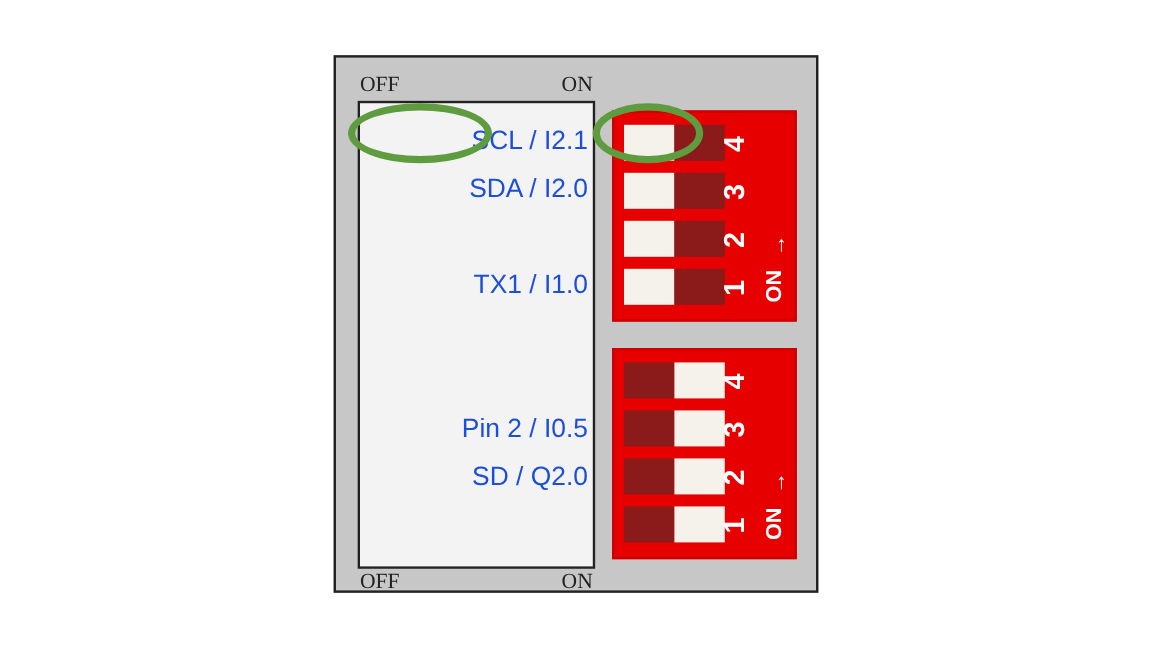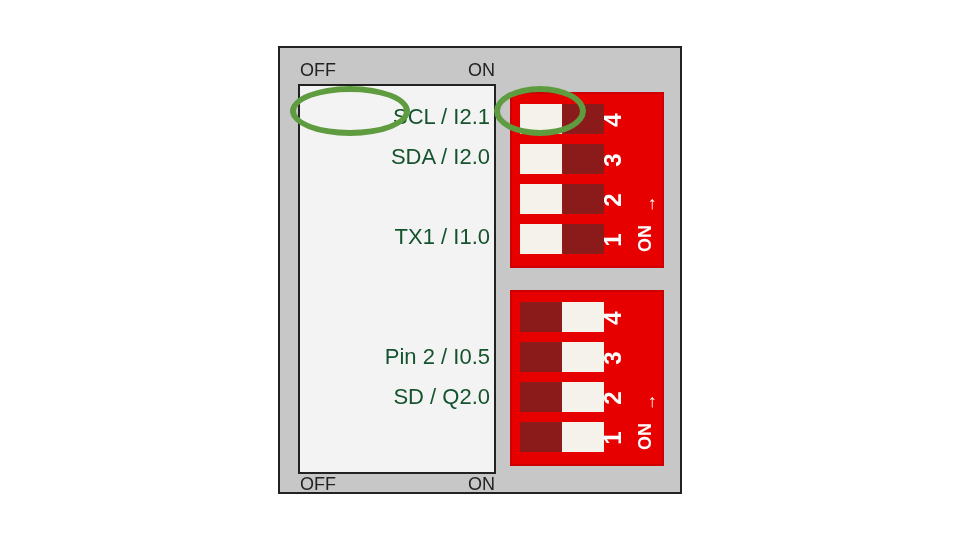--- a/index.html
+++ b/index.html
@@ -25,31 +25,32 @@
     top: 36px;
     width: 198px;
     height: 390px;
     background: #f3f3f3;
     border: 2px solid #222;
   }
   .off-top, .on-top, .off-bot, .on-bot {
     position: absolute;
     font-size: 18px;
     color: #222;
+    font-family: Liberation Serif, serif;
   }
   .off-top { left: 20px; top: 12px; }
   .on-top  { left: 188px; top: 12px; }
   .off-bot { left: 20px; top: 426px; }
   .on-bot  { left: 188px; top: 426px; }
   .line {
     position: absolute;
     width: 198px;
     text-align: right;
     font-size: 22px;
-    color: #14532d;
+    color: #1d4ed8;
     right: 190px;
   }
   .dip-block {
     position: absolute;
     left: 230px;
     width: 154px;
     background: #e60000;
     border: 2px solid #c00;
   }
   .dip-top { top: 44px; height: 176px; }

